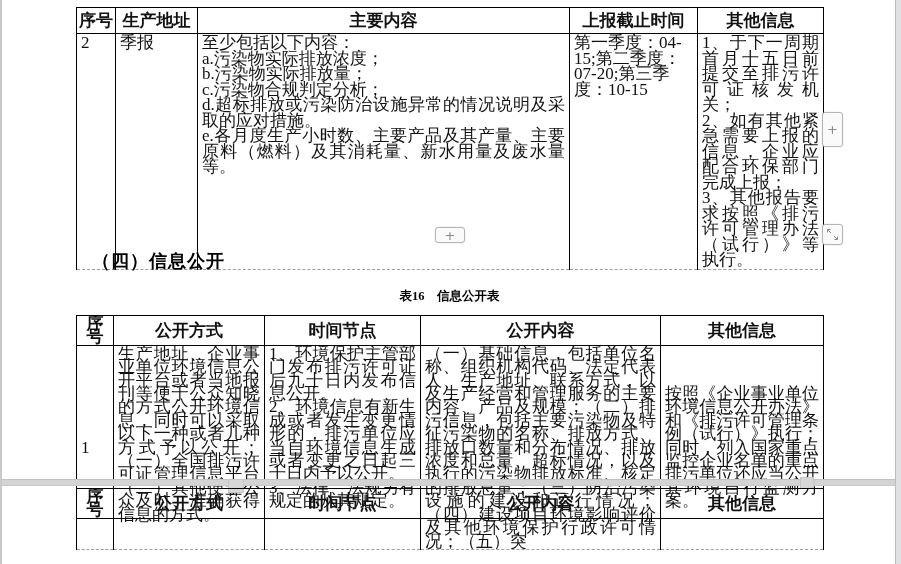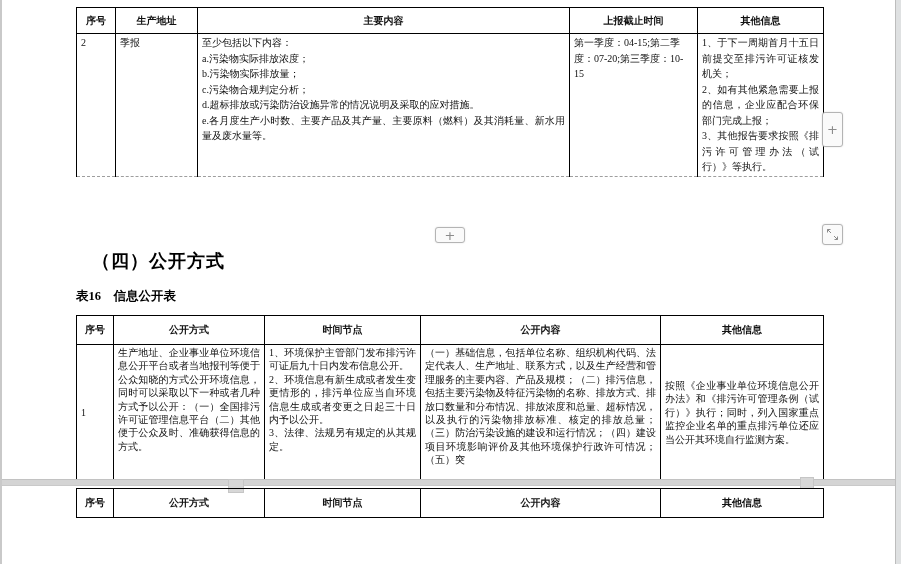--- a/index.html
+++ b/index.html
@@ -10,40 +10,40 @@
   }
   
   .left-edge{position:absolute;left:0;top:0;width:2px;height:564px;background:#c9c9c9;}
   .right-strip{position:absolute;left:895px;top:0;width:6px;height:564px;background:#dfe1e2;border-left:1px solid #bdbdbd;box-sizing:border-box;}
   .page-gap{position:absolute;left:2px;top:479px;width:893px;height:7px;background:#d4d4d4;border-top:1px solid #c2c2c2;border-bottom:1px solid #c9c9c9;box-sizing:border-box;}
   .gap-tab{position:absolute;background:#d7d7d7;border:1px solid #c6c6c6;box-sizing:border-box;}
   .gap-tab.t-a{left:228px;top:479px;width:16px;height:14px;}
   .gap-tab.t-b{left:800px;top:477px;width:14px;height:12px;}
 
   
-  table{position:absolute;border-collapse:collapse;table-layout:fixed;font-size:10px;}
+  table{position:absolute;border-collapse:collapse;table-layout:fixed;font-size:17px;}
   td{border:1px solid #000;padding:1px 4px;vertical-align:top;overflow:hidden;box-sizing:border-box;}
   td.hdr{font-weight:bold;text-align:center;vertical-align:middle;padding:1px 2px;}
   td.pre{white-space:pre-line;}
   td.just{text-align:justify;}
   .t1{left:76px;top:7px;width:747px;line-height:15.5px;}
   .t2{left:76px;top:315px;width:747px;line-height:13.4px;}
   .t3{left:76px;top:488px;width:747px;line-height:13.4px;}
   .t1 tr.rh{height:26px;} .t1 tr.r0{height:62px;} .t1 tr.r1{height:134px;}
   .t2 tr.rh{height:29px;} .t2 tr.r0{height:136px;}
   .t3 tr.rh{height:29px;} .t3 tr.r0{height:29px;}
   .t1 tr.r1 td{border-bottom:1px dashed #9e9e9e;}
   .t2 tr.r0 td{border-top:1px dashed #9e9e9e;border-bottom:1px dashed #9e9e9e;}
   .t3 tr.r0 td{border-top:1px dashed #9e9e9e;}
   td.vmid{vertical-align:middle;}
   td.seq-mid{vertical-align:middle;text-align:left;}
 
   
   .sec-heading{position:absolute;left:92px;top:249px;font-size:18px;font-weight:bold;letter-spacing:1px;color:#000;}
-  .tbl-caption{position:absolute;left:76px;top:288px;width:747px;text-align:left;font-size:12.5px;font-weight:bold;color:#000;}
+  .tbl-caption{position:absolute;left:76px;top:288px;width:747px;text-align:center;font-size:12.5px;font-weight:bold;color:#000;}
 
   
   .wbtn{position:absolute;background:#fafafa;border:1px solid #b4b4b4;border-radius:3px;
     color:#8b8b8b;display:flex;align-items:center;justify-content:center;
     font-family:"DejaVu Sans",sans-serif;font-size:13px;line-height:1;box-shadow:0 0 2px rgba(0,0,0,.12);}
   .btn-add-col{left:435px;top:227px;width:28px;height:14px;}
   .btn-add-row{left:822px;top:112px;width:19px;height:33px;}
   .btn-resize{left:822px;top:224px;width:19px;height:19px;}
 </style>
 </head>
@@ -95,21 +95,21 @@
   </div>
   <div class="wbtn btn-resize">
     <svg width="13" height="13" viewBox="0 0 13 13">
       <g stroke="#8b8b8b" stroke-width="1" fill="none">
         <path d="M5 5 L1.5 1.5 M1.5 4.5 L1.5 1.5 L4.5 1.5"></path>
         <path d="M8 8 L11.5 11.5 M8.5 11.5 L11.5 11.5 L11.5 8.5"></path>
       </g>
     </svg>
   </div>
 
-  <div class="sec-heading">（四）公开方式</div>
+  <div class="sec-heading">（四）信息公开</div>
   <div class="tbl-caption">表16　信息公开表</div>
 
   <table class="t2">
     <colgroup>
         <col style="width:37px">
         <col style="width:151px">
         <col style="width:156px">
         <col style="width:240px">
         <col style="width:163px">
       </colgroup>

